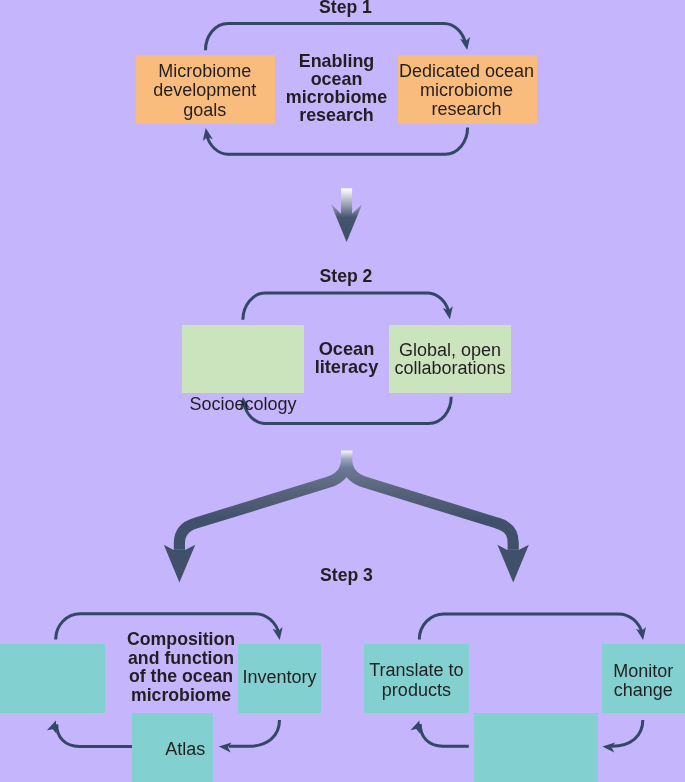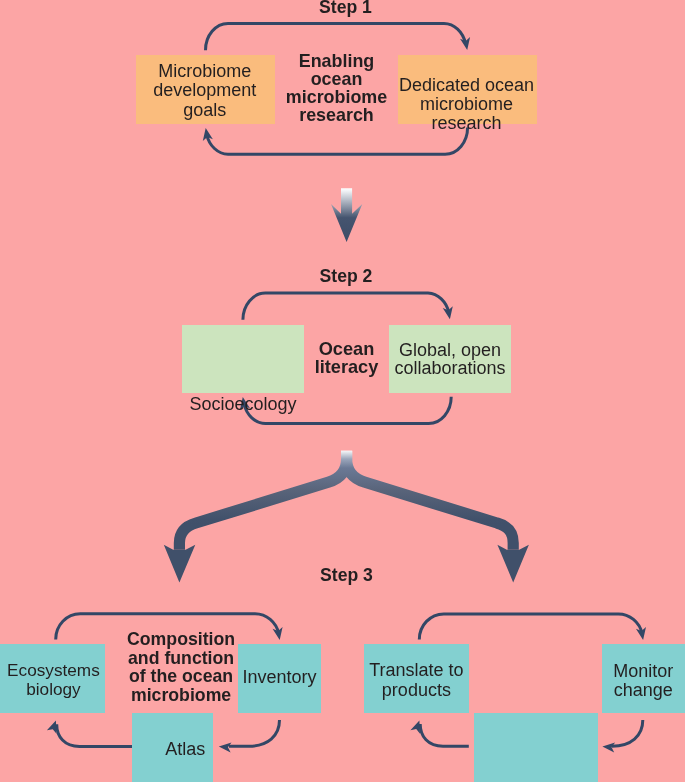--- a/index.html
+++ b/index.html
@@ -1,20 +1,20 @@
 <!DOCTYPE html>
 <html><head>
 <meta charset="utf-8">
 <title>Ocean microbiome research roadmap</title>
 <style>
   html,body{margin:0;padding:0;background:#ffffff;}
   body{width:685px;height:782px;overflow:hidden;
        font-family:"Liberation Sans",sans-serif;color:#231f20;
        -webkit-font-smoothing:antialiased;}
-  #stage{position:relative;width:685px;height:782px;background:#fca5a5;text-decoration:underline;}
+  #stage{position:relative;width:685px;height:782px;background:#c4b5fd;text-decoration:underline;}
   svg#arrows{position:absolute;left:0;top:0;width:685px;height:782px;}
   .rect{position:absolute;}
   .orange{background:#fabc7d;}
   .green{background:#cce4be;}
   .teal{background:#83d0d0;}
   .txt{position:absolute;text-align:center;font-size:18px;line-height:19.4px;}
   .clabel{position:absolute;text-align:center;font-weight:bold;
           font-size:17.8px;line-height:18.4px;}
   .steplab{position:absolute;text-align:center;font-weight:bold;font-size:17.6px;
            line-height:17.6px;white-space:nowrap;}
@@ -94,33 +94,32 @@
       <path transform="translate(602.4,746.4) rotate(95)" d="M0,0 L-5.1,-12.3 L0,-9.2 L5.1,-12.3 Z"></path>
       <path transform="translate(419.4,720.4) rotate(200)" d="M0,0 L-5.1,-12.3 L0,-9.2 L5.1,-12.3 Z"></path>
     </g>
   </svg>
 
   <div class="steplab" style="left:3px;top:-0.85px;width:685px;">Step 1</div>
   <div class="rect orange" style="left:136.2px;top:54.9px;width:138.8px;height:68.9px;"></div>
   <div class="txt" style="left:135.4px;top:61.9px;width:138.8px;">Microbiome<br>development<br>goals</div>
   <div class="clabel" style="left:275px;top:53.2px;width:123px;font-size:17.9px;line-height:17.93px;">Enabling<br>ocean<br>microbiome<br>research</div>
   <div class="rect orange" style="left:397.8px;top:54.9px;width:138.9px;height:68.9px;"></div>
-  <div class="txt" style="left:397.1px;top:61.7px;width:138.9px;line-height:19.35px;margin-top:14px;">Dedicated ocean<br>microbiome<br>research</div>
+  <div class="txt" style="left:397.1px;top:61.7px;width:138.9px;line-height:19.35px;">Dedicated ocean<br>microbiome<br>research</div>
 
   <div class="steplab" style="left:3.5px;top:267.65px;width:685px;">Step 2</div>
   <div class="rect green" style="left:182.3px;top:324.7px;width:121.6px;height:68.2px;"></div>
   <div class="txt" style="left:182.3px;top:348.7px;width:121.6px;margin-top:46px;">Socioecology</div>
   <div class="clabel" style="left:303.9px;top:339.85px;width:85.2px;font-size:18.2px;line-height:18.3px;">Ocean<br>literacy</div>
   <div class="rect green" style="left:389.1px;top:324.7px;width:121.9px;height:68.2px;"></div>
   <div class="txt" style="left:389.1px;top:340.8px;width:121.9px;line-height:18.6px;">Global, open<br>collaborations</div>
 
   <div class="steplab" style="left:4px;top:566.55px;width:685px;">Step 3</div>
 
   <div class="rect teal" style="left:-3px;top:643.8px;width:107.9px;height:68.9px;"></div>
-  <div class="txt" style="left:-0.5px;top:661.17px;width:107.9px;font-size:17.2px;line-height:19.3px;">Ecosystems<br>biology</div>
   <div class="clabel" style="left:105.6px;top:629.85px;width:133px;font-size:17.7px;line-height:18.8px;padding-left:9px;">Composition<br>and function<br>of the ocean<br>microbiome</div>
   <div class="rect teal" style="left:237.9px;top:643.8px;width:83.2px;height:68.9px;"></div>
   <div class="txt" style="left:237.9px;top:667.88px;width:83.2px;">Inventory</div>
   <div class="rect teal" style="left:132px;top:713px;width:80.6px;height:69px;"></div>
   <div class="txt" style="left:132px;top:740.3px;width:80.6px;padding-left:13px;">Atlas</div>
 
   <div class="rect teal" style="left:363.7px;top:643.8px;width:105.4px;height:68.9px;"></div>
   <div class="txt" style="left:363.7px;top:661.3px;width:105.4px;line-height:19.2px;">Translate to<br>products</div>
   <div class="rect teal" style="left:601.6px;top:643.8px;width:83.2px;height:68.9px;"></div>
   <div class="txt" style="left:601.6px;top:661.7px;width:83.2px;line-height:19.3px;">Monitor<br>change</div>

